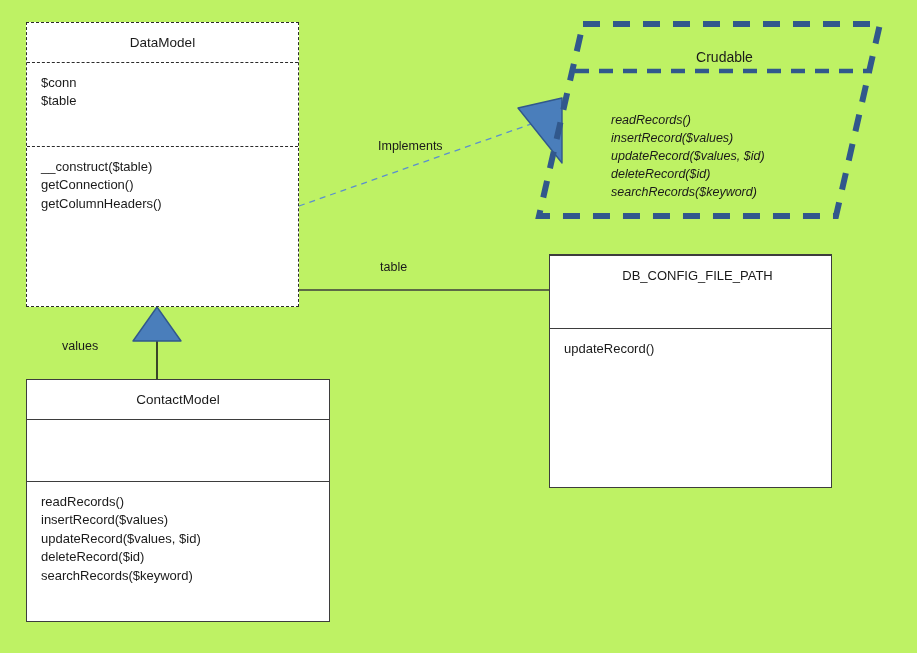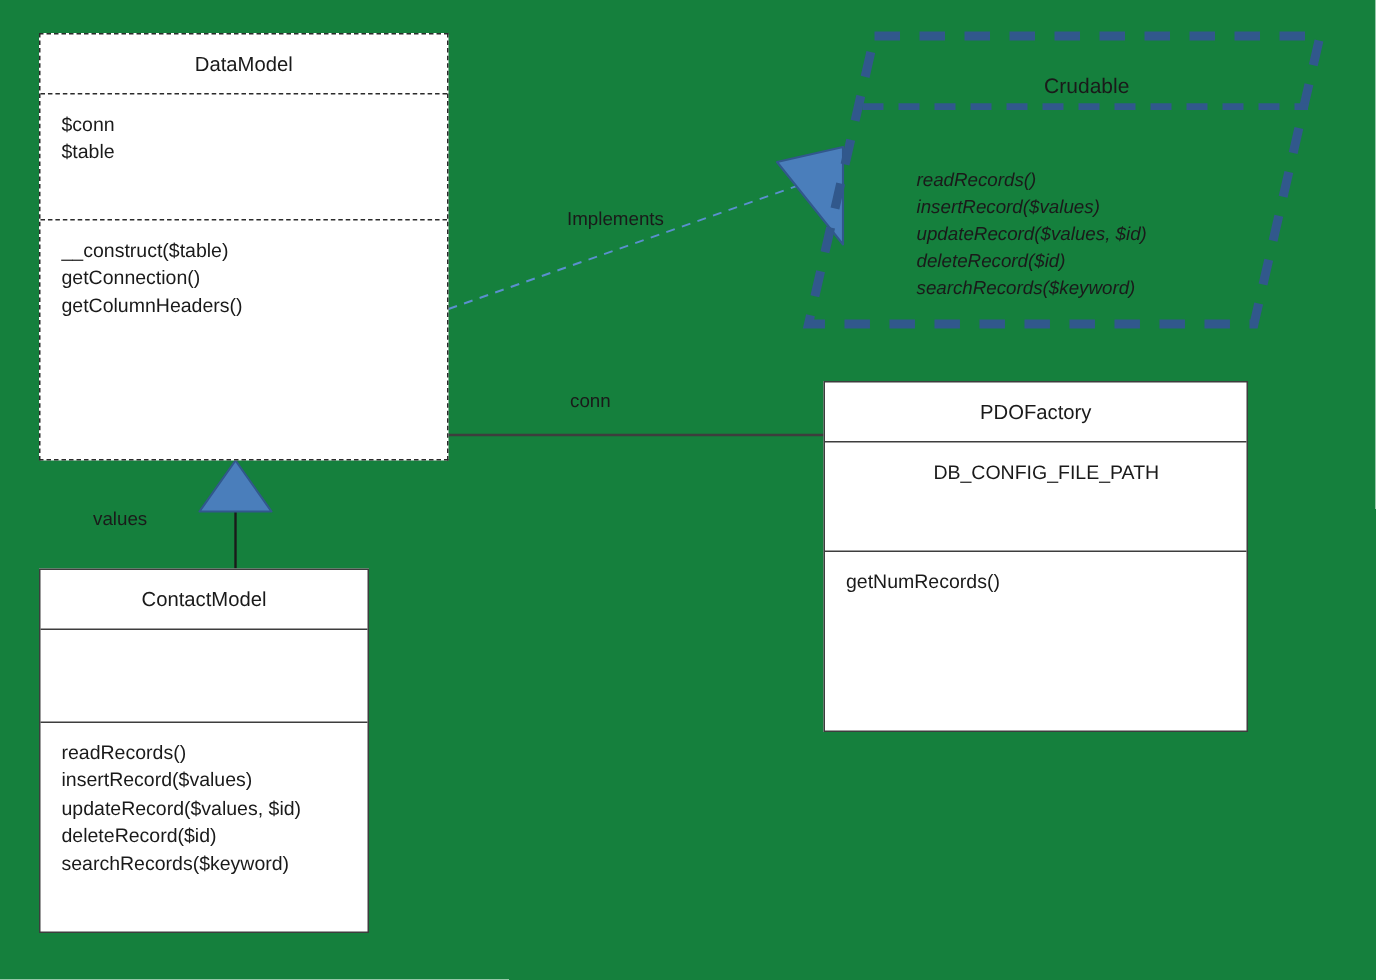--- a/index.html
+++ b/index.html
@@ -4,21 +4,21 @@
 <style>
   html, body {
     margin: 0;
     padding: 0;
     background: #ffffff;
   }
   #canvas {
     position: relative;
     width: 917px;
     height: 653px;
-    background: #15803d;
+    background: #bef264;
     font-family: "Liberation Sans", sans-serif;
     overflow: hidden;
   }
 
   
   .uml-box {
     position: absolute;
     box-sizing: border-box;
     background: #ffffff;
   }
@@ -148,40 +148,39 @@
     <div class="iface-methods">
       <div class="uml-line">readRecords()</div>
       <div class="uml-line">insertRecord($values)</div>
       <div class="uml-line">updateRecord($values, $id)</div>
       <div class="uml-line">deleteRecord($id)</div>
       <div class="uml-line">searchRecords($keyword)</div>
     </div>
   </div>
 
   <div class="uml-box solid" id="box-pdofactory" style="left:549px; top:254px; width:283px; height:234px;">
-    <div class="uml-title">PDOFactory</div>
     <div class="uml-compartment uml-sep-solid" style="height:73px;text-align:center;">
       <div class="uml-line">DB_CONFIG_FILE_PATH</div>
     </div>
     <div class="uml-compartment uml-sep-solid" style="height:117px;">
-      <div class="uml-line">getNumRecords()</div>
+      <div class="uml-line">updateRecord()</div>
     </div>
   </div>
 
-  <div class="uml-box solid" id="box-contactmodel" style="left:26px; top:379px; width:220px; height:243px;">
+  <div class="uml-box solid" id="box-contactmodel" style="left:26px; top:379px; width:304px; height:243px;">
     <div class="uml-title">ContactModel</div>
     <div class="uml-compartment uml-sep-solid" style="height:62px;"></div>
     <div class="uml-compartment uml-sep-solid" style="height:142px;">
       <div class="uml-line">readRecords()</div>
       <div class="uml-line">insertRecord($values)</div>
       <div class="uml-line">updateRecord($values, $id)</div>
       <div class="uml-line">deleteRecord($id)</div>
       <div class="uml-line">searchRecords($keyword)</div>
     </div>
   </div>
 
   <div class="edge-label" style="left:360px; top:139px;margin-left:18px;">Implements</div>
 
-  <div class="edge-label" style="left:380px; top:260px;">conn</div>
+  <div class="edge-label" style="left:380px; top:260px;">table</div>
 
   <div class="edge-label" style="left:62px; top:339px;">values</div>
 
 </div>
 
 </body></html>

